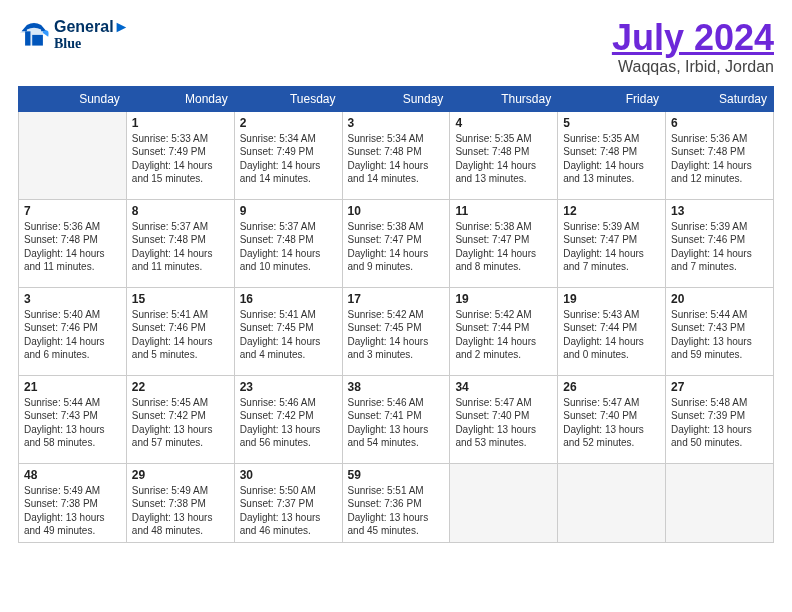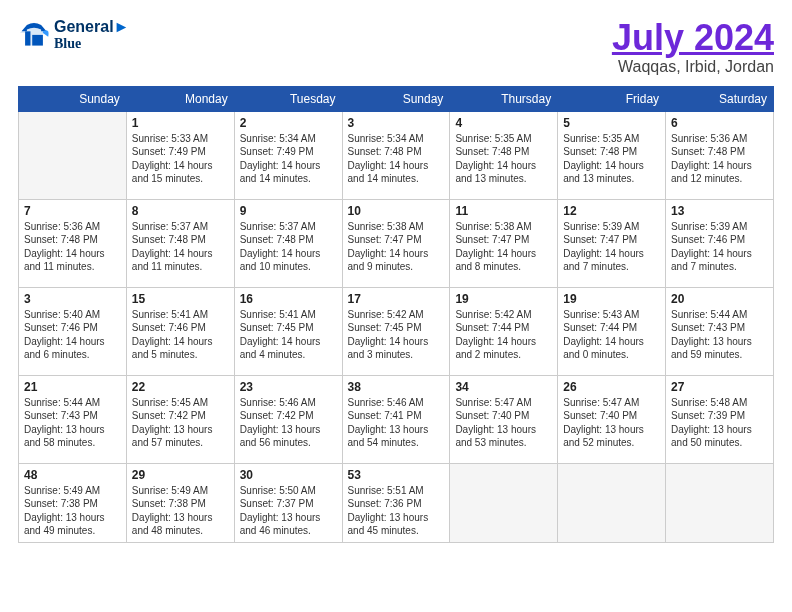--- a/index.html
+++ b/index.html
@@ -257,21 +257,21 @@
           </td>
           <td>
             <div class="day-number">29</div>
             <div class="day-info">Sunrise: 5:49 AM<br>Sunset: 7:38 PM<br>Daylight: 13 hours<br>and 48 minutes.</div>
           </td>
           <td>
             <div class="day-number">30</div>
             <div class="day-info">Sunrise: 5:50 AM<br>Sunset: 7:37 PM<br>Daylight: 13 hours<br>and 46 minutes.</div>
           </td>
           <td>
-            <div class="day-number">53</div>
+            <div class="day-number">59</div>
             <div class="day-info">Sunrise: 5:51 AM<br>Sunset: 7:36 PM<br>Daylight: 13 hours<br>and 45 minutes.</div>
           </td>
           <td class="empty"></td>
           <td class="empty"></td>
           <td class="empty"></td>
         </tr>
       </tbody>
   </table>
 </div>
 

